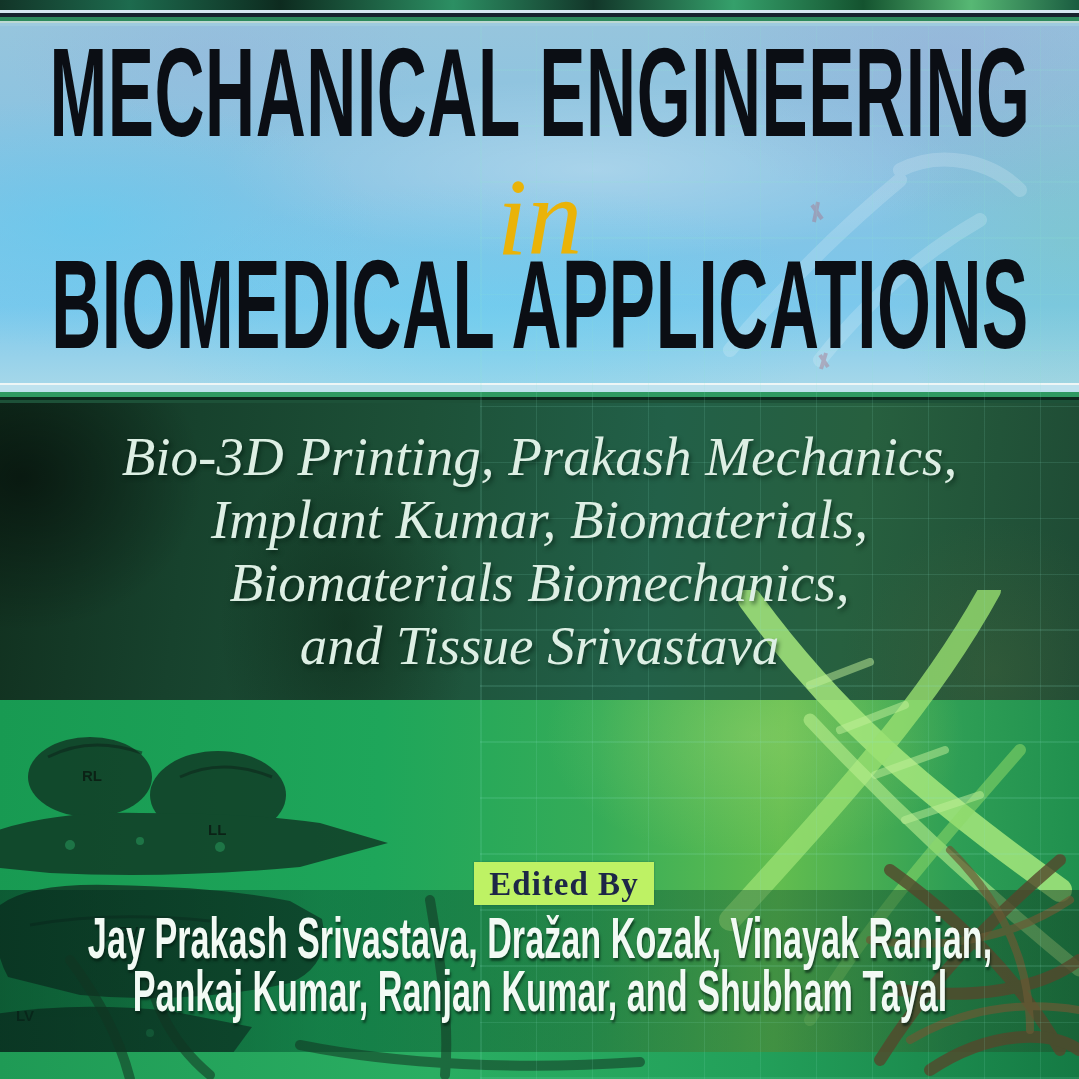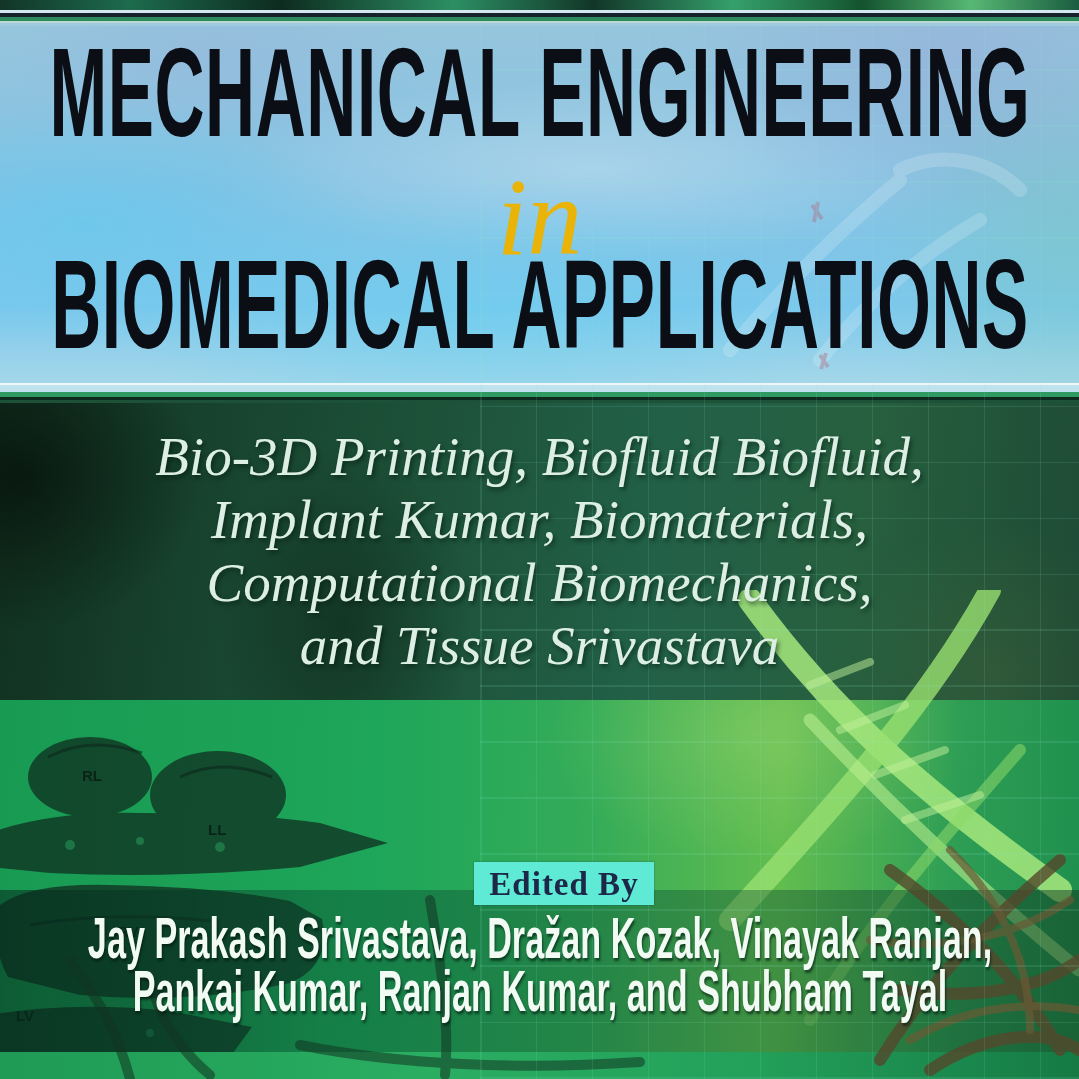--- a/index.html
+++ b/index.html
@@ -69,21 +69,21 @@
   .title-1 { top:30px;  font-size:126px; line-height:126px; letter-spacing:1px; }
   .title-2 { top:242px; font-size:126px; line-height:126px; letter-spacing:1px; }
   .title-in { left:0; right:0; top:162px; text-align:center;
     font-family:"Liberation Serif", serif; font-style:italic; font-weight:normal;
     font-size:110px; line-height:110px; color:#eab308; }
   .subtitle { left:0; right:0; top:425px; text-align:center;
     font-family:"Liberation Serif", serif; font-style:italic;
     font-size:55px; line-height:63px; color:#ddefe4;
     text-shadow:2px 3px 4px rgba(0,25,15,.55); }
   .edited-badge { left:474px; top:862px; width:180px; height:43px;
-    background:#5eead4; color:#1d2747; text-align:center;
+    background:#bef264; color:#1d2747; text-align:center;
     font-family:"Liberation Serif", serif; font-weight:bold;
     font-size:33px; line-height:44px; letter-spacing:1px;
     box-shadow:0 0 2px rgba(20,40,80,.4); }
   .authors { left:50%; top:912px; white-space:nowrap; text-align:center;
     transform:translateX(-50%) scaleX(.60); transform-origin:50% 0;
     color:#f2faf4; font-weight:bold; font-size:57px; line-height:53px;
     text-shadow:2px 3px 3px rgba(0,25,15,.6); }
   .authors div { white-space:nowrap; }
 
   .illu { pointer-events:none; }
@@ -182,23 +182,23 @@
     </g>
   </svg>
 
   <div class="layer grid-overlay"></div>
 
   <div class="layer tline title-1">MECHANICAL ENGINEERING</div>
   <div class="layer title-in">in</div>
   <div class="layer tline title-2">BIOMEDICAL APPLICATIONS</div>
 
   <div class="layer subtitle">
-    <div>Bio-3D Printing, Biofluid Biofluid,</div>
+    <div>Bio-3D Printing, Prakash Mechanics,</div>
     <div>Implant Kumar, Biomaterials,</div>
-    <div>Computational Biomechanics,</div>
+    <div>Biomaterials Biomechanics,</div>
     <div>and Tissue Srivastava</div>
   </div>
 
   <div class="layer edited-badge">Edited By</div>
 
   <div class="layer authors">
     <div>Jay Prakash Srivastava, Dražan Kozak, Vinayak Ranjan,</div>
     <div>Pankaj Kumar, Ranjan Kumar, and Shubham Tayal</div>
   </div>
 

